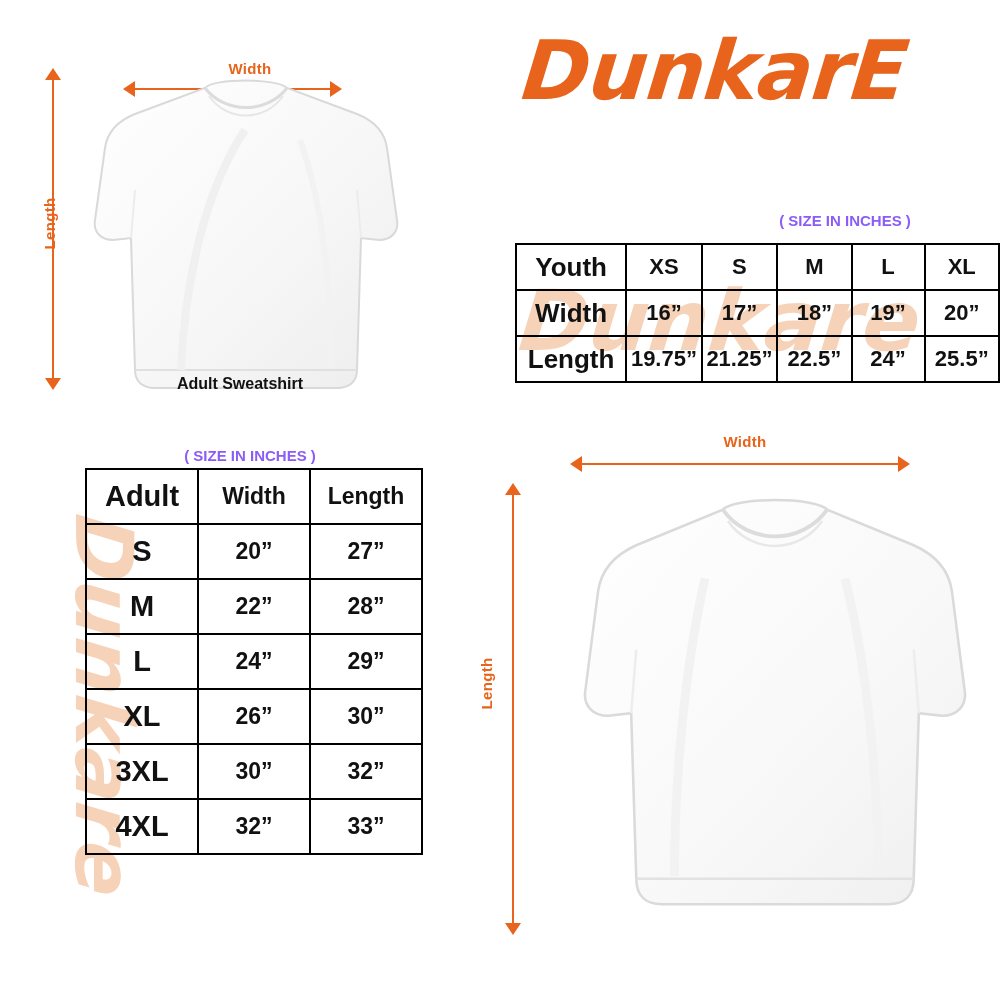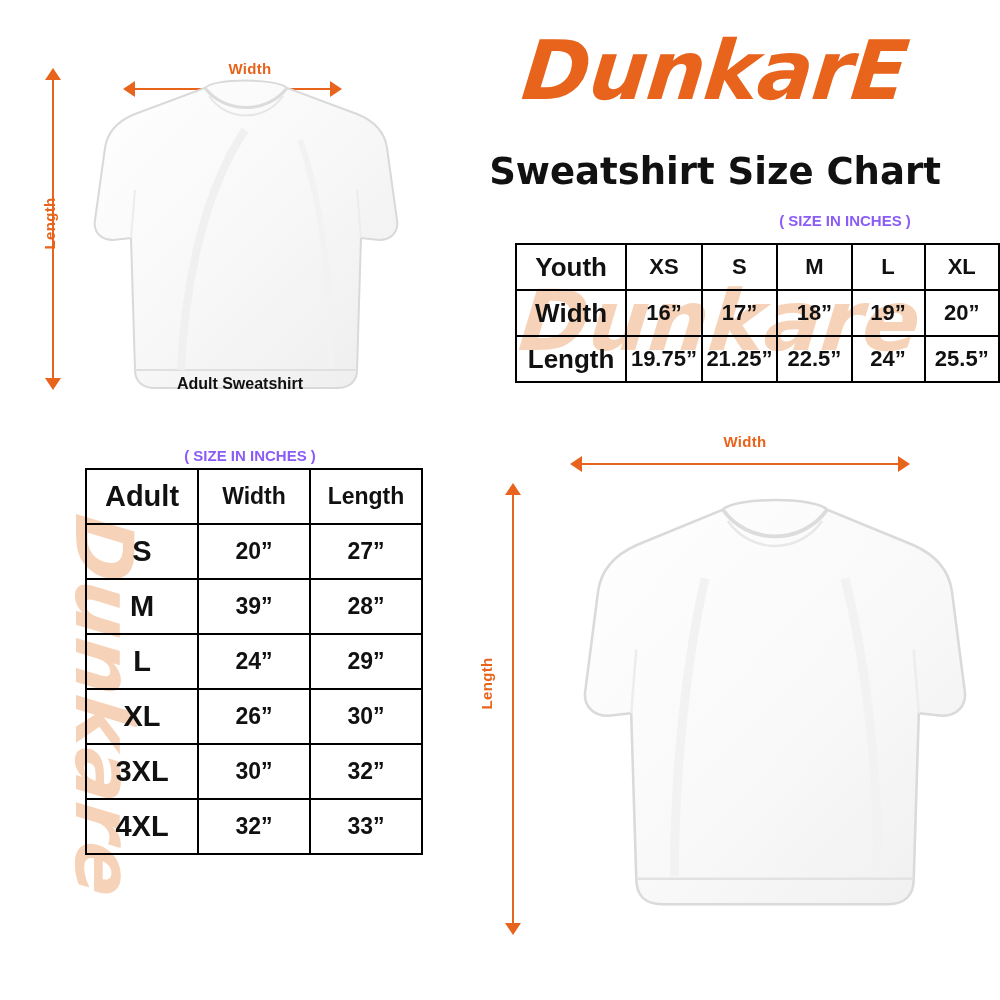--- a/index.html
+++ b/index.html
@@ -106,21 +106,20 @@
   .h-arrow{position:absolute;height:2px;background:#E8641C;}
   .v-arrow{position:absolute;width:2px;background:#E8641C;}
   .ahead{position:absolute;width:0;height:0;}
 </style>
 </head>
 <body>
 
 <div class="page">
 
   <div class="brand">DunkarE</div>
-  <div class="brand-sub">Sweatshirt Size Chart</div>
   <div class="size-in-inches abs" style="left:700px;top:212px;width:290px;">( SIZE IN INCHES )</div>
 
   <div class="wm wm1">Dunkare</div>
   <div class="wm wm2">Dunkare</div>
 
   <div class="shirt-wrap" style="left:40px;top:30px;width:400px;height:400px;">
 
     <div class="arrow-label abs" style="left:90px;top:30px;width:240px;text-align:center;">Width</div>
     <div class="h-arrow" style="left:92px;top:58px;width:200px;"></div>
     <div class="ahead" style="left:83px;top:51px;border-top:8px solid transparent;border-bottom:8px solid transparent;border-right:12px solid #E8641C;"></div>
@@ -196,21 +195,21 @@
         <td class="val hdrcell">Width</td>
         <td class="val hdrcell">Length</td>
       </tr>
       <tr>
         <td class="sizecell">S</td>
         <td class="val">20”</td>
         <td class="val">27”</td>
       </tr>
       <tr>
         <td class="sizecell">M</td>
-        <td class="val">39”</td>
+        <td class="val">22”</td>
         <td class="val">28”</td>
       </tr>
       <tr>
         <td class="sizecell">L</td>
         <td class="val">24”</td>
         <td class="val">29”</td>
       </tr>
       <tr>
         <td class="sizecell">XL</td>
         <td class="val">26”</td>

